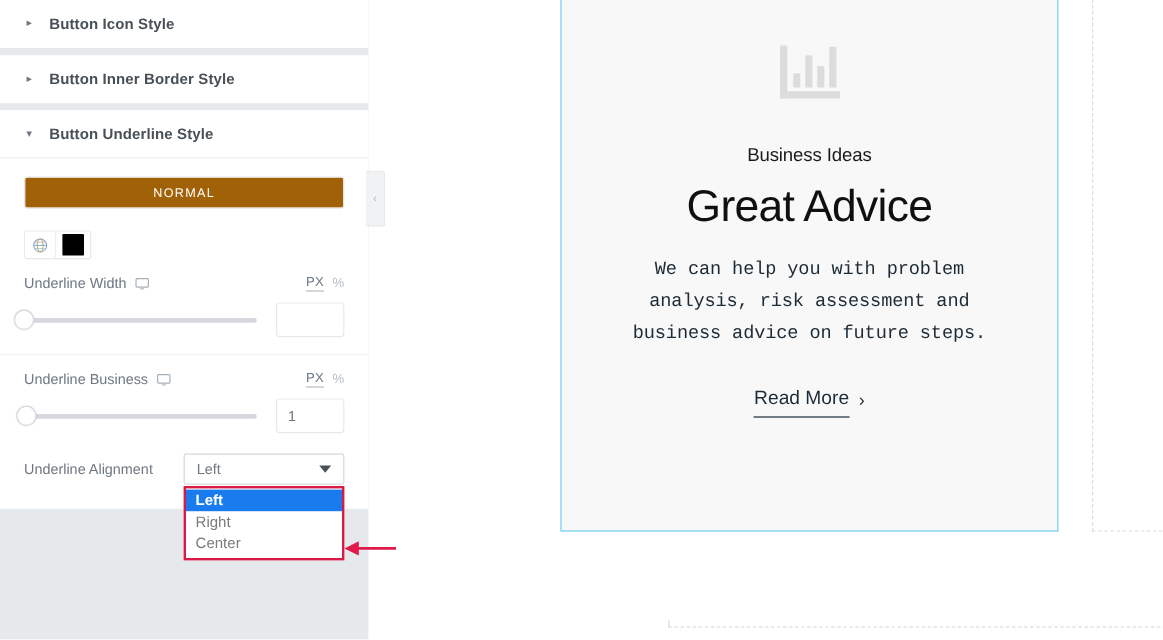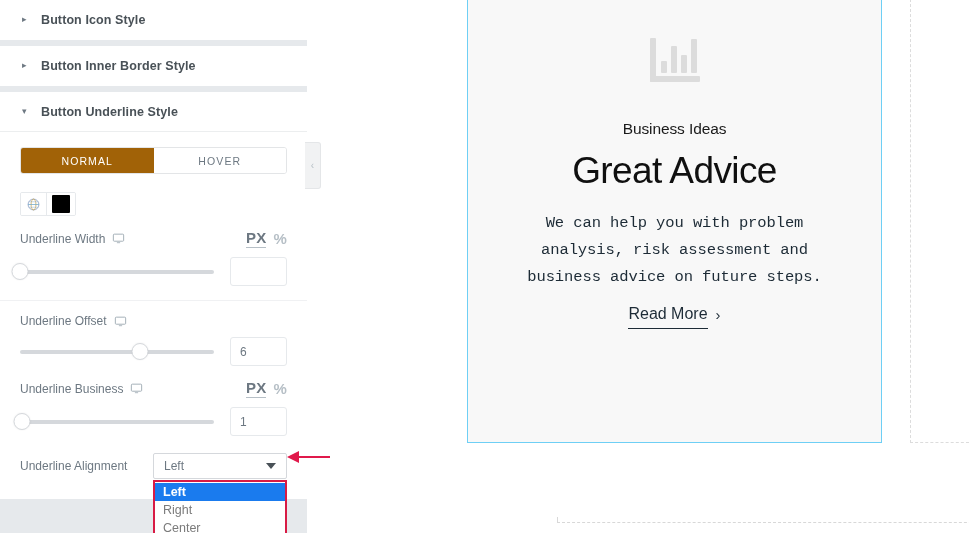--- a/index.html
+++ b/index.html
@@ -80,25 +80,24 @@
   .ctl-label {
     font-size: 12px;
     color: #6d7882;
     flex: 1 1 auto;
     display: flex; align-items: center; gap: 7px;
   }
   .dev-icon { display: inline-flex; align-items: center; color: #a4afb7; }
 
   .units { display: flex; align-items: center; gap: 7px; }
   .unit {
-    font-size: 15px;
+    font-size: 11px;
     color: #b6bfc6;
     cursor: pointer;
     letter-spacing: .2px;
-    font-weight: bold;
   }
   .unit.active {
     color: #6d7882;
     border-bottom: 1px solid #b6bfc6;
     padding-bottom: 1px;
   }
 
   
   .colorpick {
     display: flex;
@@ -297,21 +296,21 @@
     margin-top: 18px;
     font-size: 15.5px;
     line-height: 27px;
     color: #1d2b36;
     text-align: center;
     font-family: Liberation Mono, monospace;
     max-width: 330px;
     letter-spacing: -.1px;
   }
   .card-btn {
-    margin-top: 14px;
+    margin-top: 32px;
     display: inline-flex;
     align-items: center;
     gap: 8px;
     cursor: pointer;
   }
   .card-btn-text {
     font-size: 16px;
     color: #1d2b36;
     font-family: "Liberation Sans", sans-serif;
     position: relative;
@@ -357,21 +356,20 @@
       <div class="section">
         <div class="sec-head open">
           <span class="sec-arrow">▾</span>
           <span class="sec-title">Button Underline Style</span>
         </div>
 
         <div class="sec-body">
 
           <div class="tabs">
             <div class="tab active">NORMAL</div>
-            <div class="tab">HOVER</div>
           </div>
 
           <div class="ctl">
             <div class="ctl-row">
               <div class="colorpick">
                 <div class="cp-global">
                   <svg width="13" height="13" viewBox="0 0 24 24" aria-hidden="true">
                     <circle cx="12" cy="12" r="10" fill="none" stroke="#8aa0c4" stroke-width="1.6"></circle>
                     <ellipse cx="12" cy="12" rx="4.5" ry="10" fill="none" stroke="#c9a24a" stroke-width="1.4"></ellipse>
                     <line x1="2" y1="12" x2="22" y2="12" stroke="#6fa8c9" stroke-width="1.4"></line>
@@ -406,40 +404,20 @@
               <div class="slider">
                 <div class="track"></div>
                 <div class="knob" style="left:0%"></div>
               </div>
               <div class="numbox"></div>
             </div>
           </div>
 
           <div class="divider"></div>
 
-          <div class="ctl">
-            <div class="ctl-row">
-              <div class="ctl-label">
-                <span>Underline Offset</span>
-                <span class="dev-icon">
-                  <svg width="13" height="13" viewBox="0 0 24 24" aria-hidden="true">
-                    <rect x="2.5" y="4" width="19" height="13" rx="1.6" fill="none" stroke="#a4afb7" stroke-width="1.8"></rect>
-                    <rect x="9" y="19" width="6" height="1.6" fill="#a4afb7"></rect>
-                  </svg>
-                </span>
-              </div>
-            </div>
-            <div class="slider-row">
-              <div class="slider">
-                <div class="track"></div>
-                <div class="knob" style="left:62%"></div>
-              </div>
-              <div class="numbox">6</div>
-            </div>
-          </div>
 
           <div class="ctl">
             <div class="ctl-row">
               <div class="ctl-label">
                 <span>Underline Business</span>
                 <span class="dev-icon">
                   <svg width="13" height="13" viewBox="0 0 24 24" aria-hidden="true">
                     <rect x="2.5" y="4" width="19" height="13" rx="1.6" fill="none" stroke="#a4afb7" stroke-width="1.8"></rect>
                     <rect x="9" y="19" width="6" height="1.6" fill="#a4afb7"></rect>
                   </svg>

